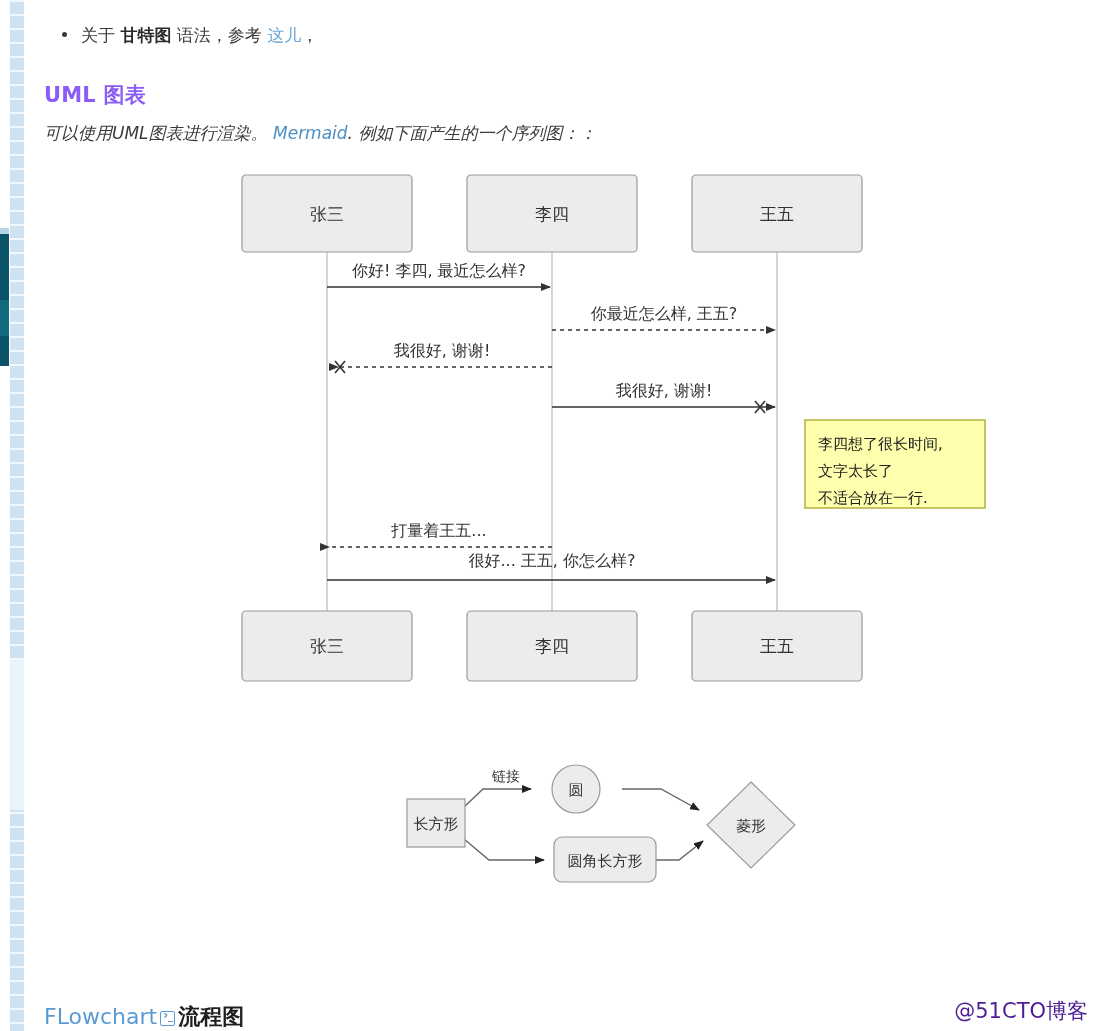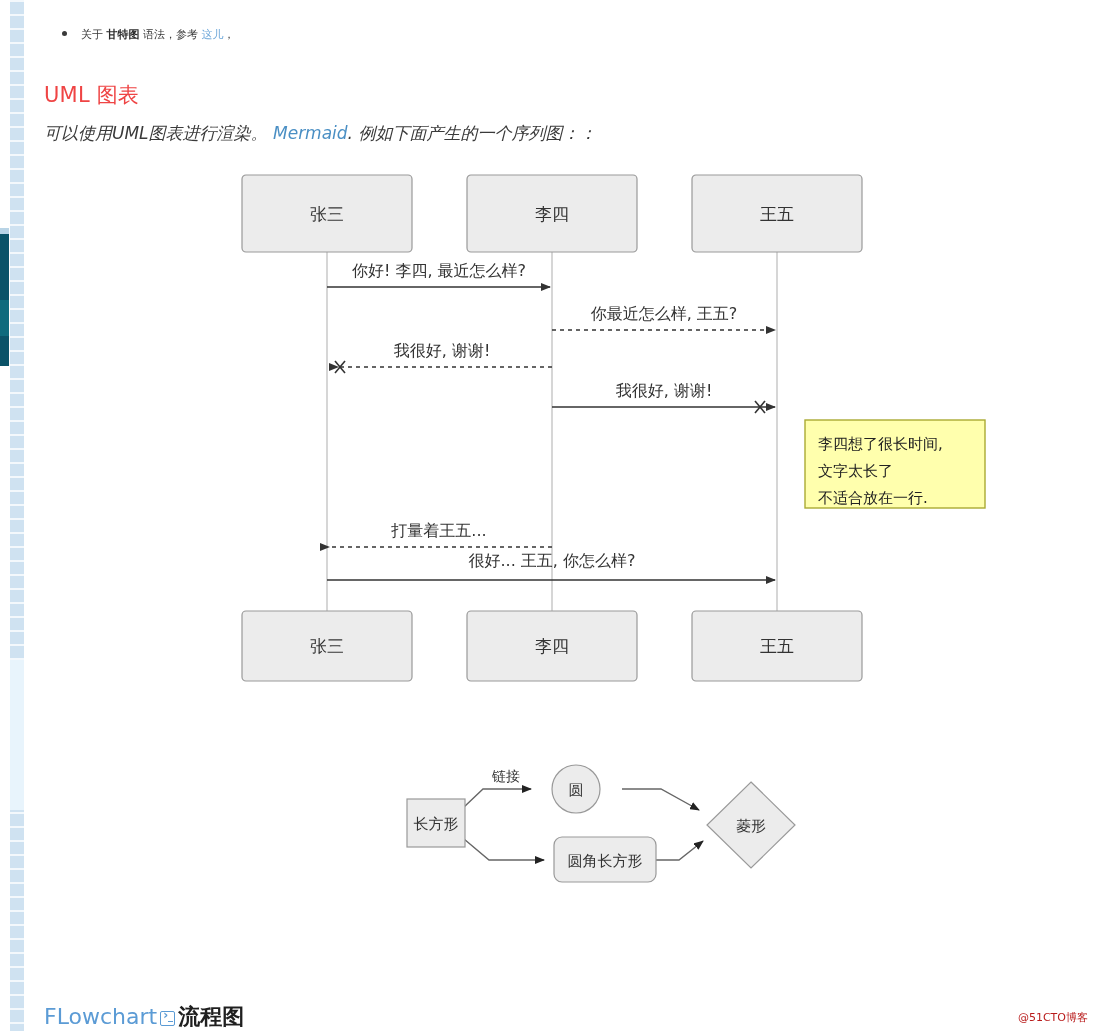--- a/index.html
+++ b/index.html
@@ -47,36 +47,36 @@
   }
 
   
   #content {
     position: absolute; left: 24px; top: 0;
     width: 1074px; height: 1031px;
   }
 
   .bullet-line {
     position: absolute;
-    font-size: 11px; color: #3a3a3a; line-height: 24px;
+    font-size: 17px; color: #3a3a3a; line-height: 24px;
     white-space: nowrap;
   }
   .bullet-line .dot {
     display: inline-block; width: 5px; height: 5px;
     border-radius: 50%; background: #3a3a3a;
     vertical-align: middle; margin-right: 14px;
     position: relative; top: -2px;
   }
   .b { font-weight: bold; color: #2b2b2b; }
   .lnk { color: #6aa5d8; }
   .lnk-strong { color: #4a8fc4; }
 
   h2.section {
     position: absolute; margin: 0;
-    font-size: 21px; font-weight: normal; color: #ef4444;
+    font-size: 21px; font-weight: bold; color: #8b5cf6;
     white-space: nowrap; letter-spacing: .2px;
   }
   h2.flow-heading {
     position: absolute; margin: 0;
     font-size: 22px; font-weight: bold;
     white-space: nowrap;
   }
   h2.flow-heading .hl { color: #5b9bd5; font-weight: normal; }
   h2.flow-heading .hb { color: #1f1f1f; font-weight: bold; }
 
@@ -107,21 +107,21 @@
     width: 5px; height: 1px; background: #5b9bd5;
   }
 
   
   .diagram { position: absolute; }
   svg { display: block; overflow: visible; }
 
   
   #watermark {
     position: absolute; right: 10px; bottom: 6px;
-    font-size: 11px; color: #b91c1c;
+    font-size: 21px; color: #4c1d95;
     white-space: nowrap; user-select: none;
   }
 </style>
 </head>
 <body>
 
 <div id="left-rail">
   <div id="rail-track">
       <div class="tick" style="top: 0px;"></div>
       <div class="tick" style="top: 14px;"></div>

